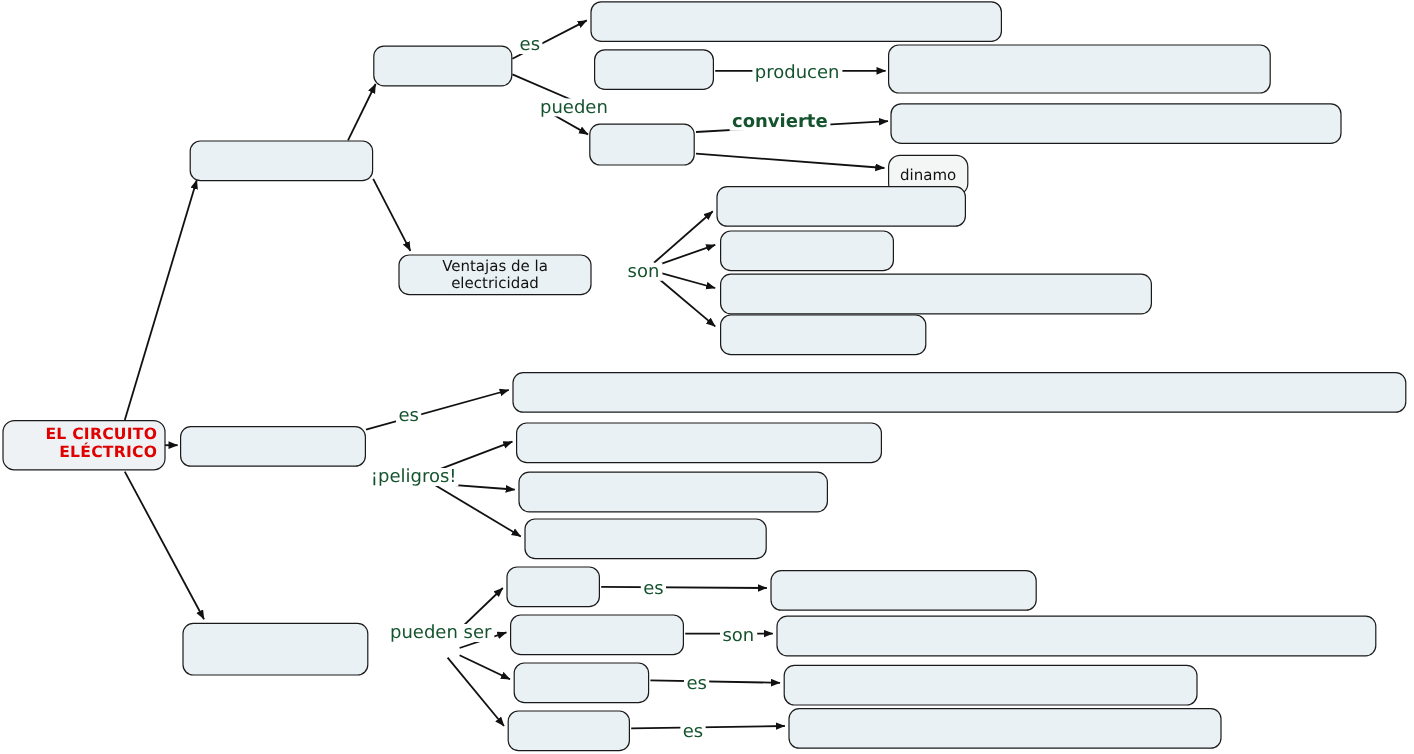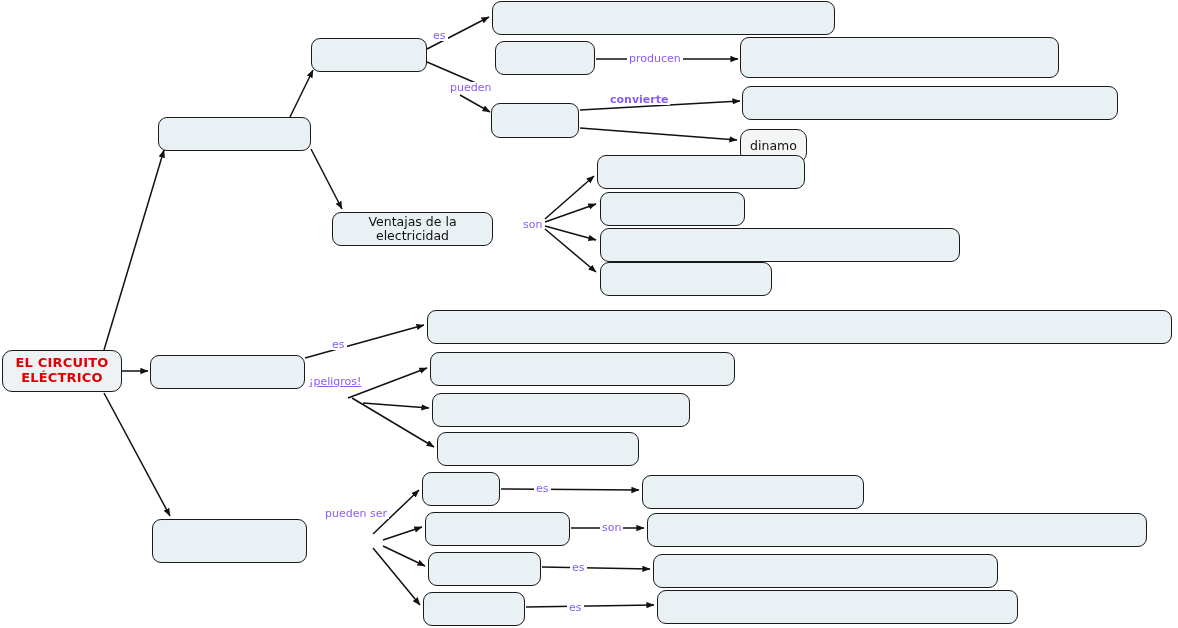--- a/index.html
+++ b/index.html
@@ -8,21 +8,21 @@
   #edges{position:absolute;left:0;top:0;width:1178px;height:628px;}
   .node{position:absolute;box-sizing:border-box;border:1.4px solid #1a1a1a;
         border-radius:9px;background:#e9f1f4;display:flex;align-items:center;
         justify-content:center;font-size:12.5px;color:#111;line-height:1.15;
         text-align:center;padding:16px 6px;}
   .node.blank{font-size:0;}
   .node.pale{background:#f4f5f5;border-radius:10px;}
   .node.root{background:#eef2f4;border-radius:10px;border:1.4px solid #1a1a1a;
         color:#e00000;font-weight:bold;font-size:13px;letter-spacing:.2px;
         font-family:"DejaVu Sans",sans-serif;}
-  .elabel{position:absolute;font-size:11px;color:#8b5cf6;white-space:nowrap;
+  .elabel{position:absolute;font-size:15px;color:#14532d;white-space:nowrap;
         background:#ffffff;padding:0 2px;line-height:1;}
 </style>
 </head>
 <body>
 
 <div id="map">
   <svg id="edges" viewBox="0 0 1178 628" xmlns="http://www.w3.org/2000/svg">
     <defs>
       <marker id="ah" markerWidth="9" markerHeight="9" refX="7.6" refY="3.2" orient="auto" markerUnits="userSpaceOnUse">
         <path d="M 0,0 L 8,3.2 L 0,6.4 z" fill="#111111"></path>
@@ -52,21 +52,21 @@
         <path d="M 383,540 L 422,527" fill="none" stroke="#111111" stroke-width="1.5" marker-end="url(#ah)"></path>
         <path d="M 383,546 L 425,566" fill="none" stroke="#111111" stroke-width="1.5" marker-end="url(#ah)"></path>
         <path d="M 373,548 L 420,605" fill="none" stroke="#111111" stroke-width="1.5" marker-end="url(#ah)"></path>
         <path d="M 501,489 L 639,490" fill="none" stroke="#111111" stroke-width="1.5" marker-end="url(#ah)"></path>
         <path d="M 571,528 L 644,528" fill="none" stroke="#111111" stroke-width="1.5" marker-end="url(#ah)"></path>
         <path d="M 542,567 L 650,569" fill="none" stroke="#111111" stroke-width="1.5" marker-end="url(#ah)"></path>
         <path d="M 526,607 L 654,605" fill="none" stroke="#111111" stroke-width="1.5" marker-end="url(#ah)"></path>
       </g>
   </svg>
   <div id="nodes-layer">
-      <div class="node root" style="left: 2px; top: 350px; width: 120px; height: 42px;">EL CIRCUITO ELÉCTRICO</div>
+      <div class="node root" style="left: 2px; top: 350px; width: 136px; height: 42px; text-align: right;">EL CIRCUITO ELÉCTRICO</div>
       <div class="node blank" style="left: 158px; top: 117px; width: 153px; height: 32px;"></div>
       <div class="node blank" style="left: 311px; top: 38px; width: 116px; height: 32px;"></div>
       <div class="node blank" style="left: 492px; top: 1px; width: 343px; height: 31px;"></div>
       <div class="node blank" style="left: 495px; top: 41px; width: 100px; height: 33px;"></div>
       <div class="node blank" style="left: 740px; top: 37px; width: 319px; height: 41px;"></div>
       <div class="node blank" style="left: 491px; top: 103px; width: 88px; height: 35px;"></div>
       <div class="node blank" style="left: 742px; top: 86px; width: 376px; height: 30px;"></div>
       <div class="node pale" style="left: 740px; top: 129px; width: 67px; height: 22px;">dinamo</div>
       <div class="node" style="left: 332px; top: 212px; width: 161px; height: 27px;">Ventajas de la electricidad</div>
       <div class="node blank" style="left: 597px; top: 155px; width: 208px; height: 32px;"></div>
@@ -88,20 +88,20 @@
       <div class="node blank" style="left: 423px; top: 592px; width: 102px; height: 31px;"></div>
       <div class="node blank" style="left: 657px; top: 590px; width: 361px; height: 31px;"></div>
     </div>
   <div id="labels-layer">
       <span class="elabel" style="left: 431px; top: 30px;">es</span>
       <span class="elabel" style="left: 448px; top: 82px;">pueden</span>
       <span class="elabel" style="left: 627px; top: 53px;">producen</span>
       <span class="elabel" style="left: 608px; top: 94px; font-weight: bold;">convierte</span>
       <span class="elabel" style="left: 521px; top: 219px;">son</span>
       <span class="elabel" style="left: 330px; top: 339px;">es</span>
-      <span class="elabel" style="left: 307px; top: 376px; text-decoration: underline;">¡peligros!</span>
-      <span class="elabel" style="left: 323px; top: 508px;">pueden ser</span>
+      <span class="elabel" style="left: 307px; top: 390px;">¡peligros!</span>
+      <span class="elabel" style="left: 323px; top: 520px;">pueden ser</span>
       <span class="elabel" style="left: 534px; top: 483px;">es</span>
       <span class="elabel" style="left: 600px; top: 522px;">son</span>
       <span class="elabel" style="left: 570px; top: 562px;">es</span>
       <span class="elabel" style="left: 567px; top: 602px;">es</span>
     </div>
 </div>
 
 </body></html>

